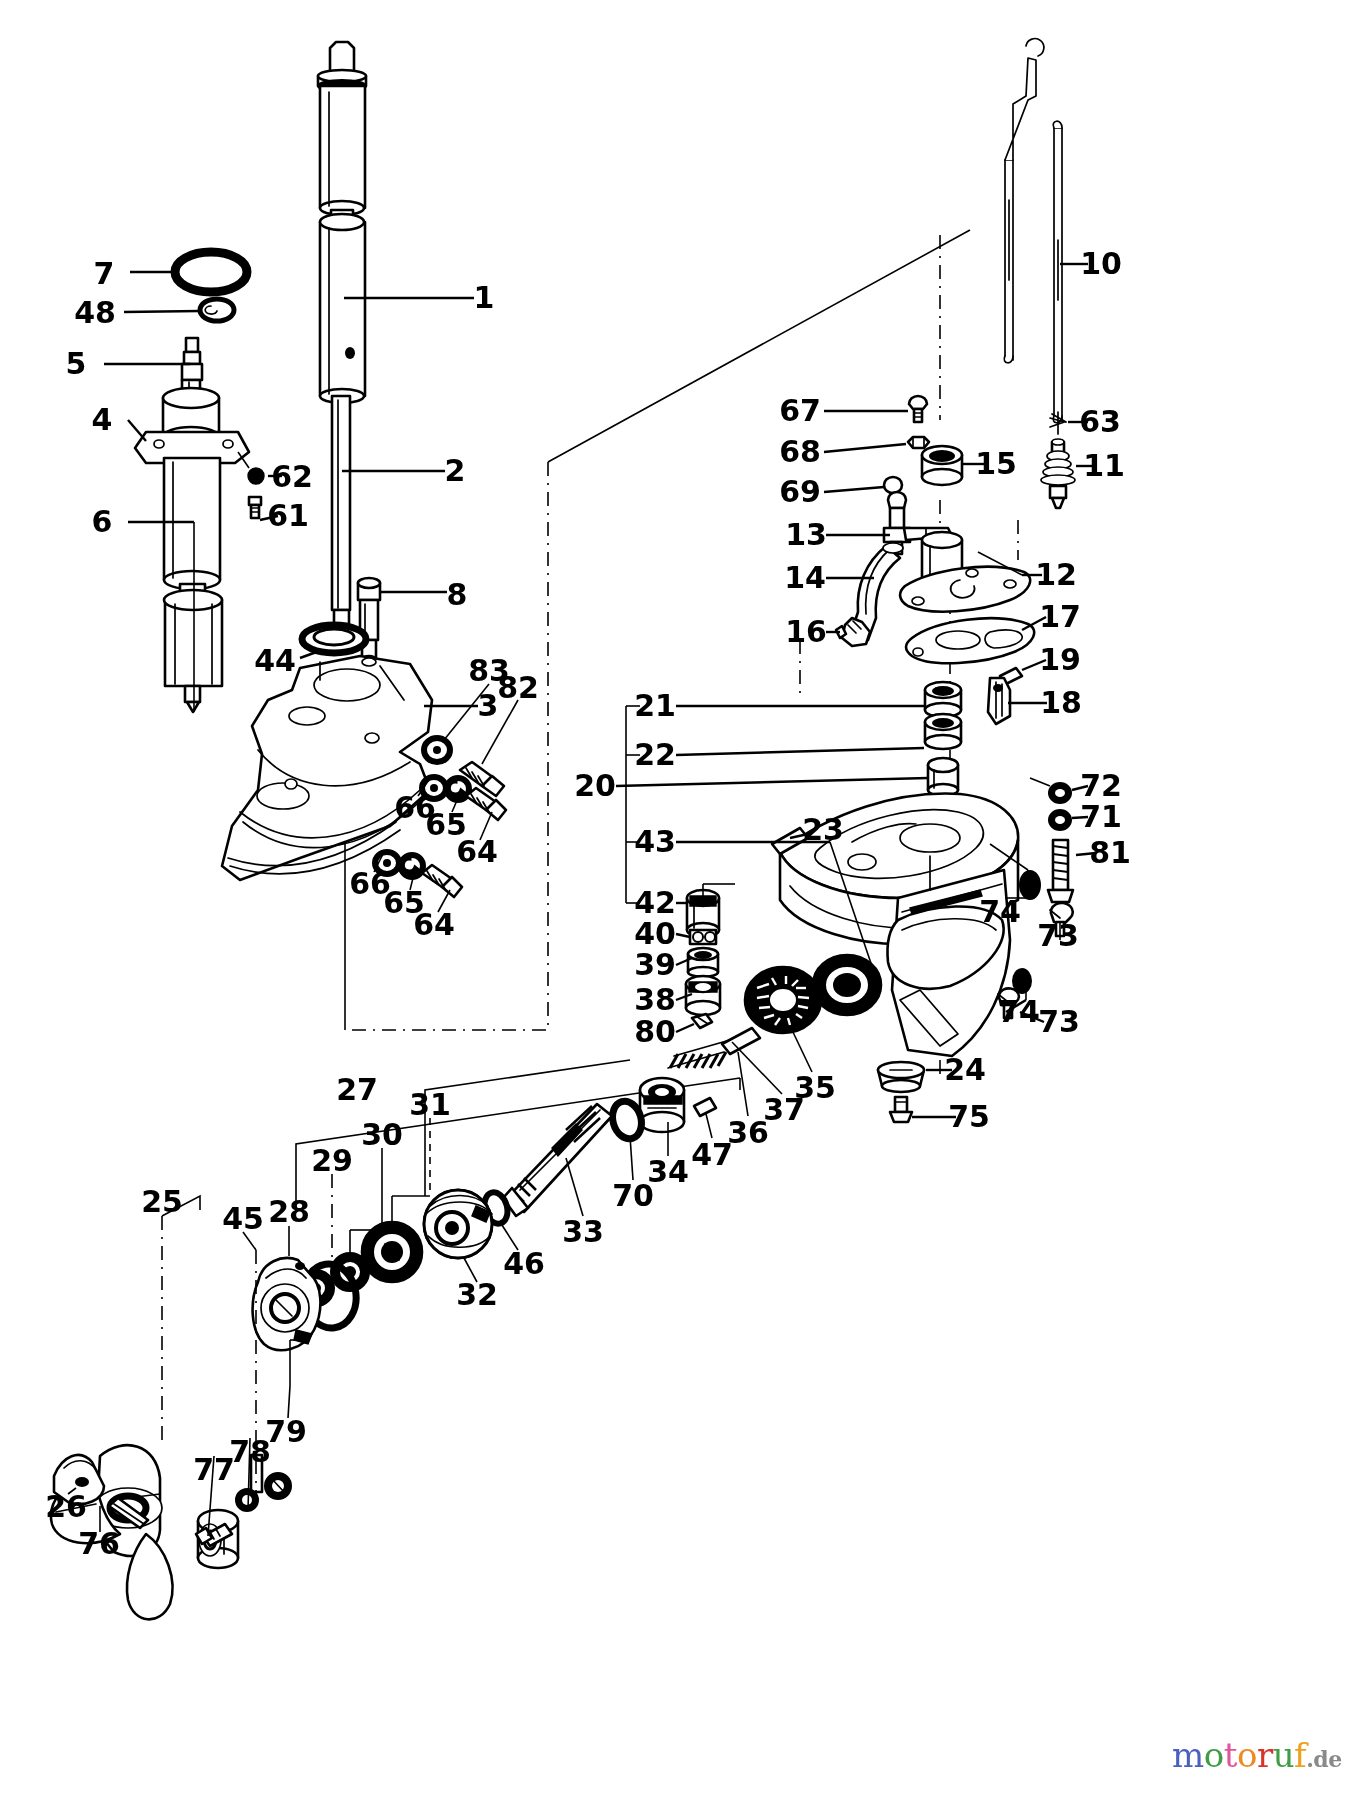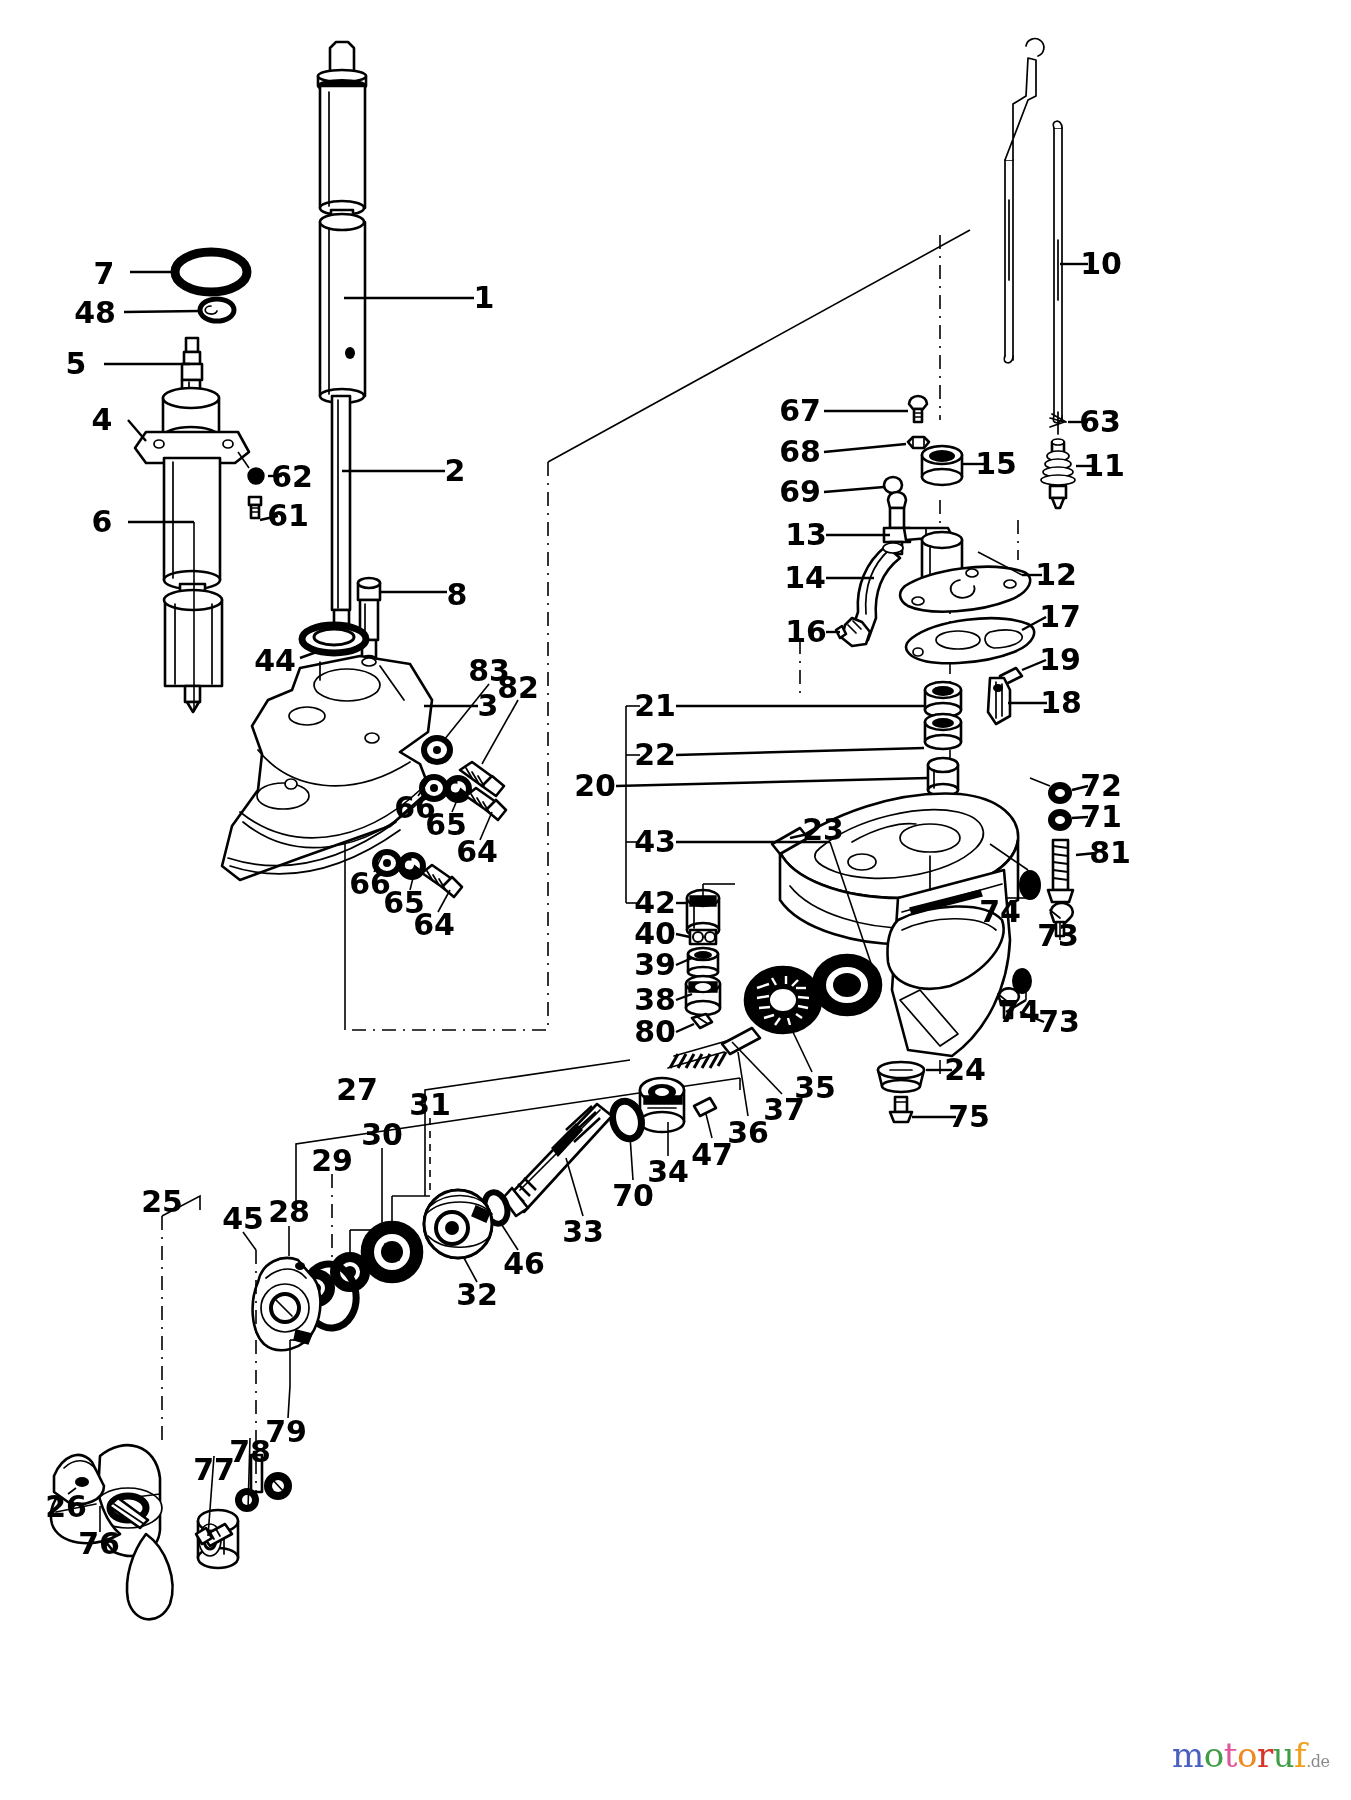--- a/index.html
+++ b/index.html
@@ -83,23 +83,24 @@
     left: 1172px;
     top: 1738px;
     font-family: "DejaVu Serif", serif;
     font-size: 34px;
     letter-spacing: -0.5px;
     white-space: nowrap;
     line-height: 1;
   }
   #watermark .wl { font-weight: 400; }
   #watermark .suffix {
-    font-size: 16px;
+    font-size: 22px;
     color: #8a8a8a;
     vertical-align: baseline;
+    font-weight: bold;
   }
 </style>
 </head>
 <body>
 
 <div id="page">
 
   <svg id="diagram-svg" viewBox="0 0 1351 1800">
 
     <g>

